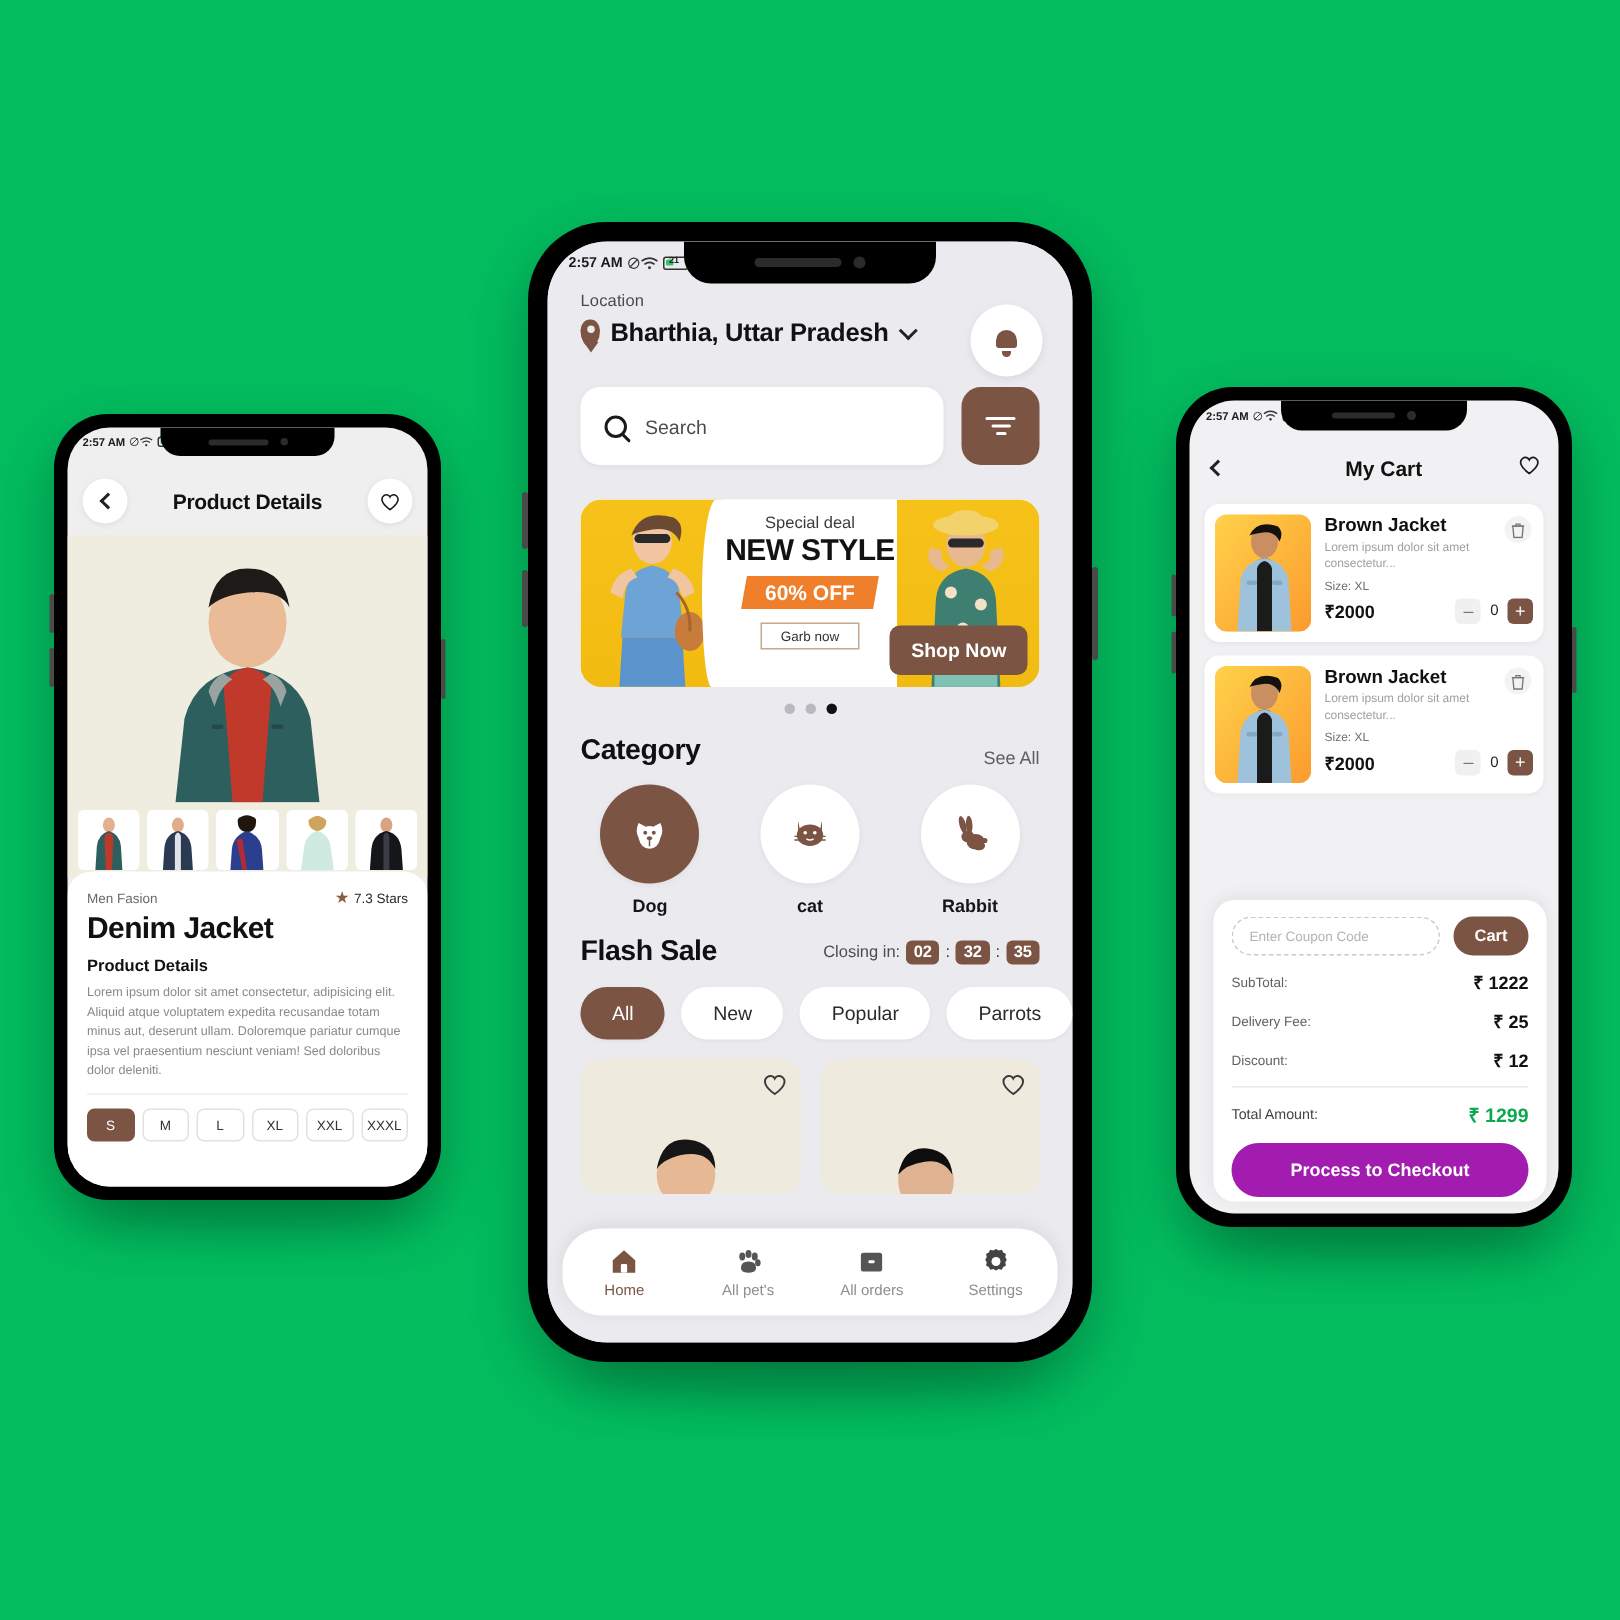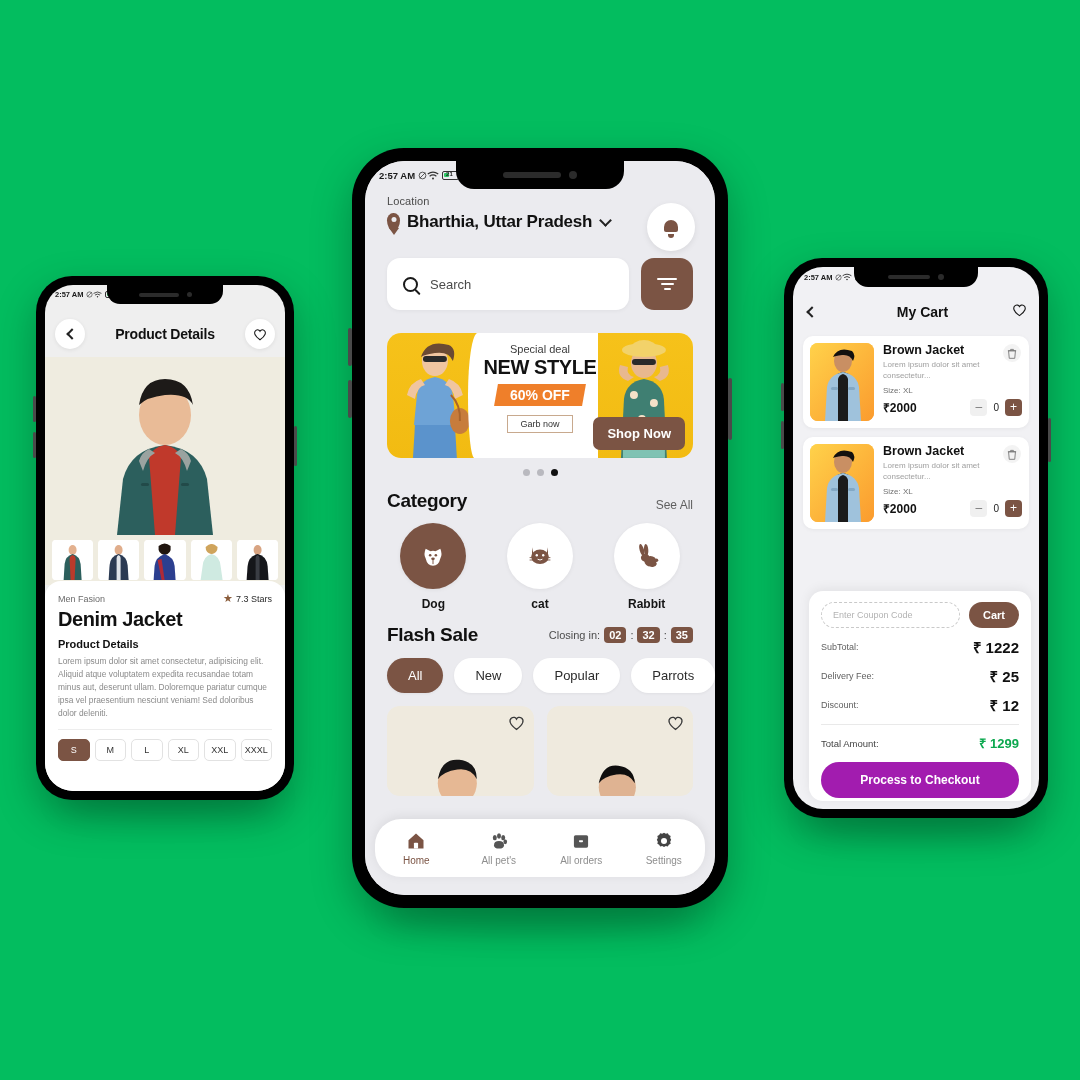--- a/index.html
+++ b/index.html
@@ -230,21 +230,21 @@
          display:flex;align-items:center;justify-content:center;}
 
   .cart-bottom{position:absolute;left:16px;right:8px;bottom:8px;background:#fff;border-radius:14px;padding:11px 12px 3px 12px;
                box-shadow:0 -2px 12px rgba(0,0,0,.07);}
   .coupon-row{display:flex;gap:9px;align-items:center;}
   .coupon{flex:1;border:1px dashed #c9c9c9;border-radius:18px;height:26px;display:flex;align-items:center;padding:0 11px;
           font-size:9px;color:#b3b3b3;}
   .apply{background:#7b5444;color:#fff;font-size:11px;font-weight:bold;border-radius:16px;padding:7px 14px;}
   .sumrow{display:flex;justify-content:space-between;align-items:center;margin-top:9px;}
   .sum-lbl{font-size:9px;color:#616161;}
-  .sum-val{font-size:15px;font-weight:bold;color:#111;}
+  .sum-val{font-size:12px;font-weight:bold;color:#111;}
   .sum-div{height:1px;background:#e9e9e9;margin-top:9px;}
   .total-lbl{font-size:9.5px;color:#444;}
   .total-val{font-size:13px;font-weight:bold;color:#0ba84e;}
   .checkout{margin-top:10px;background:#a21caf;color:#fff;text-align:center;font-size:12px;font-weight:bold;
             border-radius:20px;padding:11px 0;}
 </style>
 </head>
 <body>
 
 <div class="stage">

